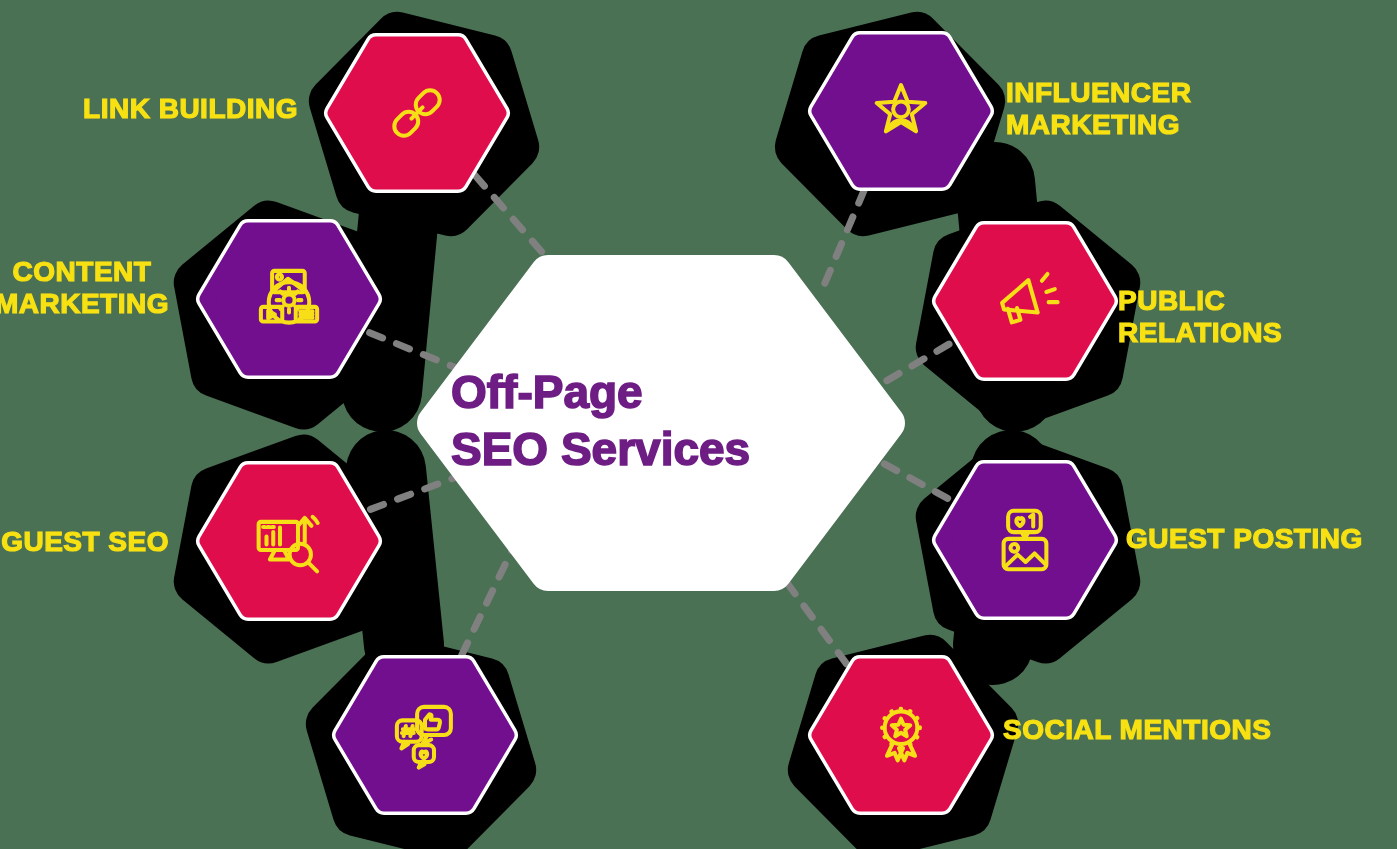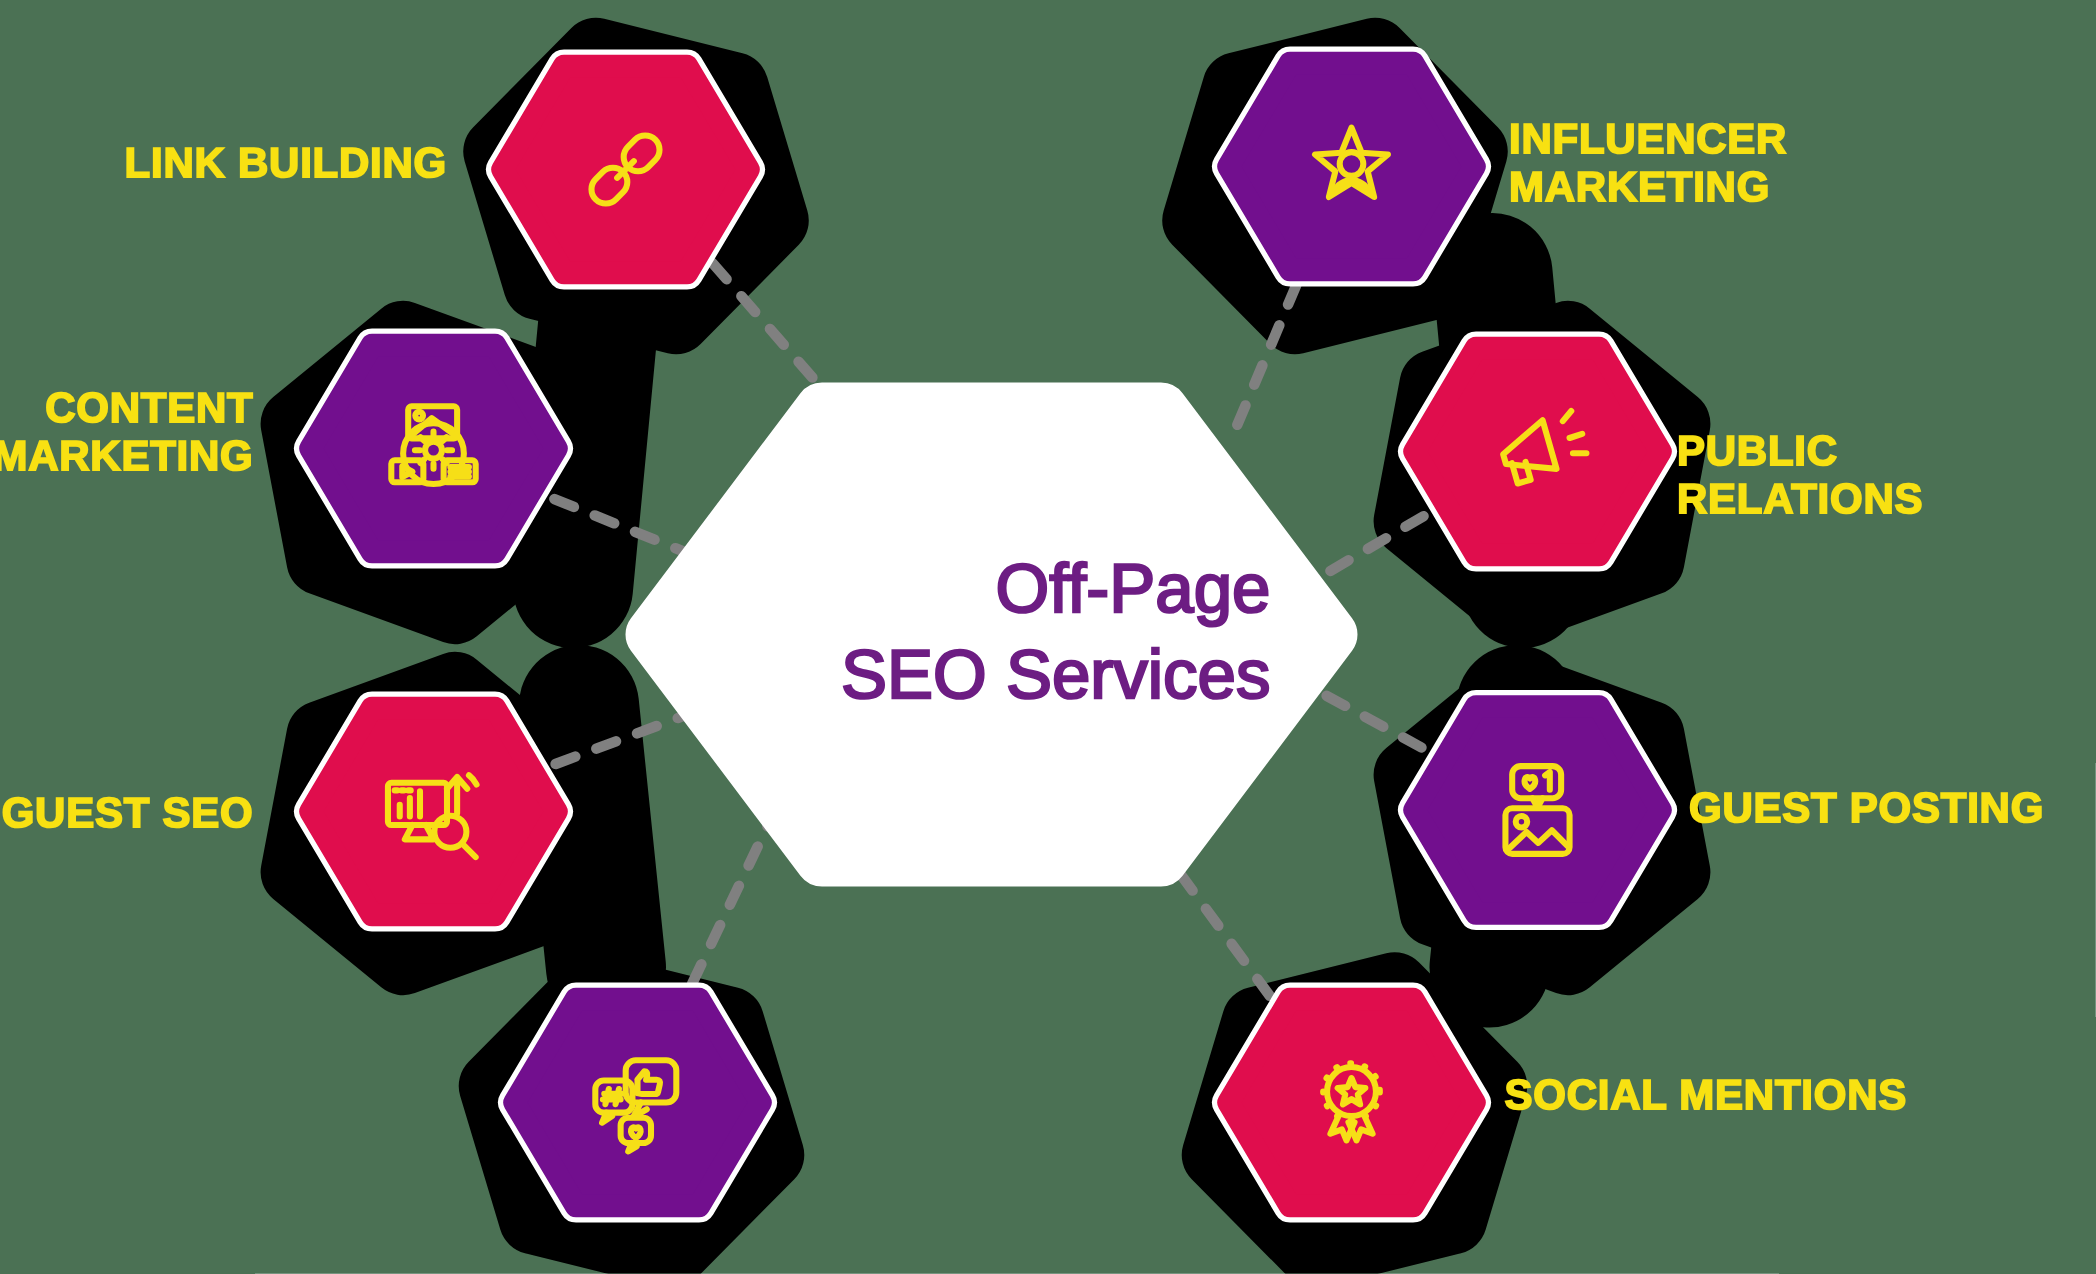--- a/index.html
+++ b/index.html
@@ -14,24 +14,24 @@
   .hex-fill{stroke-width:15;stroke-linejoin:round}
   .hex-fill.red{fill:var(--red);stroke:var(--red)}
   .hex-fill.purple{fill:var(--purple);stroke:var(--purple)}
   .blob{fill:#000;stroke:#000;stroke-width:46;stroke-linejoin:round}
   .arm{stroke:#000;stroke-width:80;stroke-linecap:round;fill:none}
   .dash{stroke:var(--dash);stroke-width:7;stroke-dasharray:14 15;stroke-linecap:round;fill:none}
   .icon *{fill:none;stroke:var(--yellow);stroke-width:3.6;stroke-linecap:round;stroke-linejoin:round}
   .label{position:absolute;color:var(--label_yellow);font-size:28px;font-weight:bold;
          letter-spacing:.5px;line-height:1.16;white-space:pre-line;
          -webkit-text-stroke:1.2px var(--label_yellow)}
-  .label.r{text-align:right}
+  .label.r{text-align:center}
   #center-hex{position:absolute;left:415px;top:253px}
-  #center-title{position:absolute;left:427px;top:364px;width:420px;text-align:right;
-      color:var(--title_purple);font-size:46px;font-weight:normal;line-height:1.24;
+  #center-title{position:absolute;left:451px;top:364px;width:420px;text-align:left;
+      color:var(--title_purple);font-size:46px;font-weight:bold;line-height:1.24;
       white-space:pre-line;-webkit-text-stroke:1.6px var(--title_purple)}
 </style>
 </head>
 <body>
 
 <div id="canvas">
 
   <svg class="layer" width="1397" height="849">
     <g>
       <path class="arm" d="M402 182 L382 392"></path>

